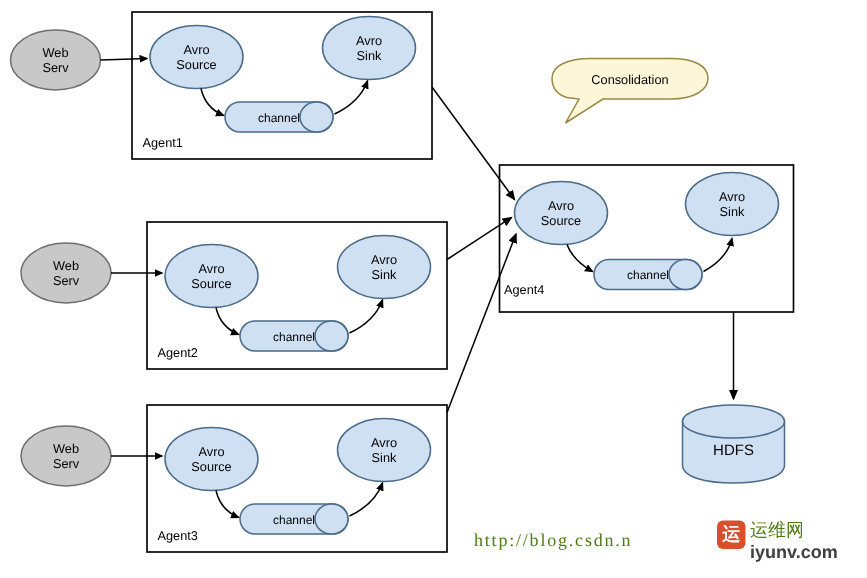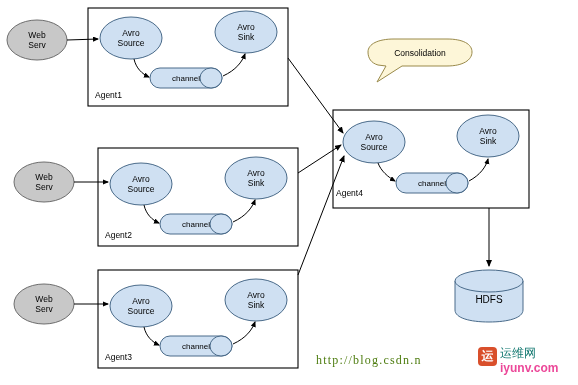--- a/index.html
+++ b/index.html
@@ -61,31 +61,31 @@
     top: 345px;
     width: 94px;
     height: 34px;
   }
   .wm-brand .wm-top {
     position: absolute;
     left: 22px;
     top: 0px;
     font-family: "Liberation Sans", sans-serif;
     font-size: 12px;
-    color: #0f766e;
+    color: #4d7c0f;
     white-space: nowrap;
   }
   .wm-brand .wm-bot {
     position: absolute;
     left: 22px;
     top: 16px;
     font-family: "Liberation Sans", sans-serif;
     font-size: 12px;
     font-weight: bold;
-    color: #ec4899;
+    color: #404040;
     white-space: nowrap;
   }
   .wm-brand .wm-mark {
     position: absolute;
     left: 0px;
     top: 2px;
     width: 19px;
     height: 19px;
     border-radius: 4px;
     background: #d94f2b;

